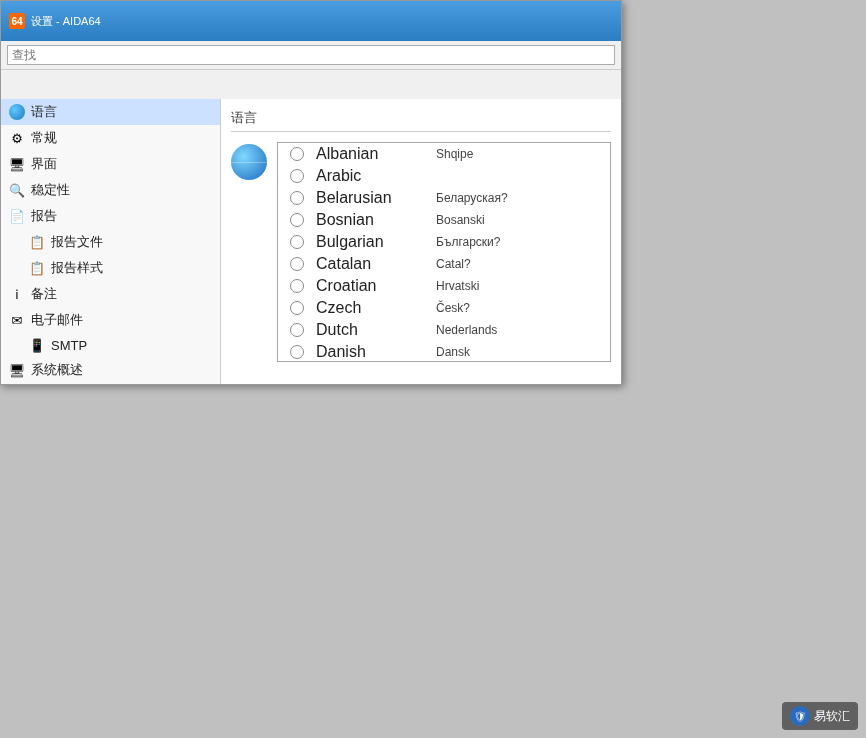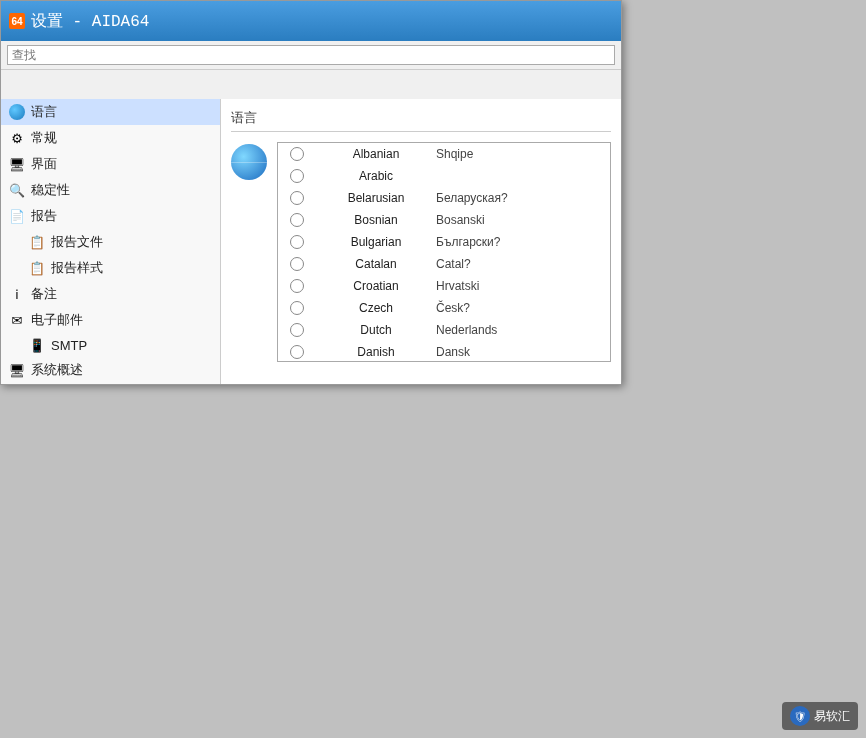--- a/index.html
+++ b/index.html
@@ -40,23 +40,22 @@
       display: flex;
       align-items: center;
       justify-content: center;
       font-size: 10px;
       color: white;
       font-weight: bold;
       flex-shrink: 0;
     }
 
     .title-bar-text {
-      font-size: 16px;
+      font-size: 11px;
       color: white;
-      font-family: Liberation Mono, monospace;
     }
 
     .search-bar {
       padding: 4px 6px;
       border-bottom: 1px solid #ccc;
       background: #f0f0f0;
     }
 
     .search-input {
       width: 100%;
@@ -192,23 +191,22 @@
       flex-shrink: 0;
       margin-right: 6px;
       background: white;
       display: flex;
       align-items: center;
       justify-content: center;
     }
 
     .lang-name {
       width: 120px;
-      font-size: 12px;
+      font-size: 16px;
       color: #222;
-      text-align: center;
     }
 
     .lang-native {
       font-size: 12px;
       color: #444;
     }
 
     
     .watermark {
       position: absolute;

